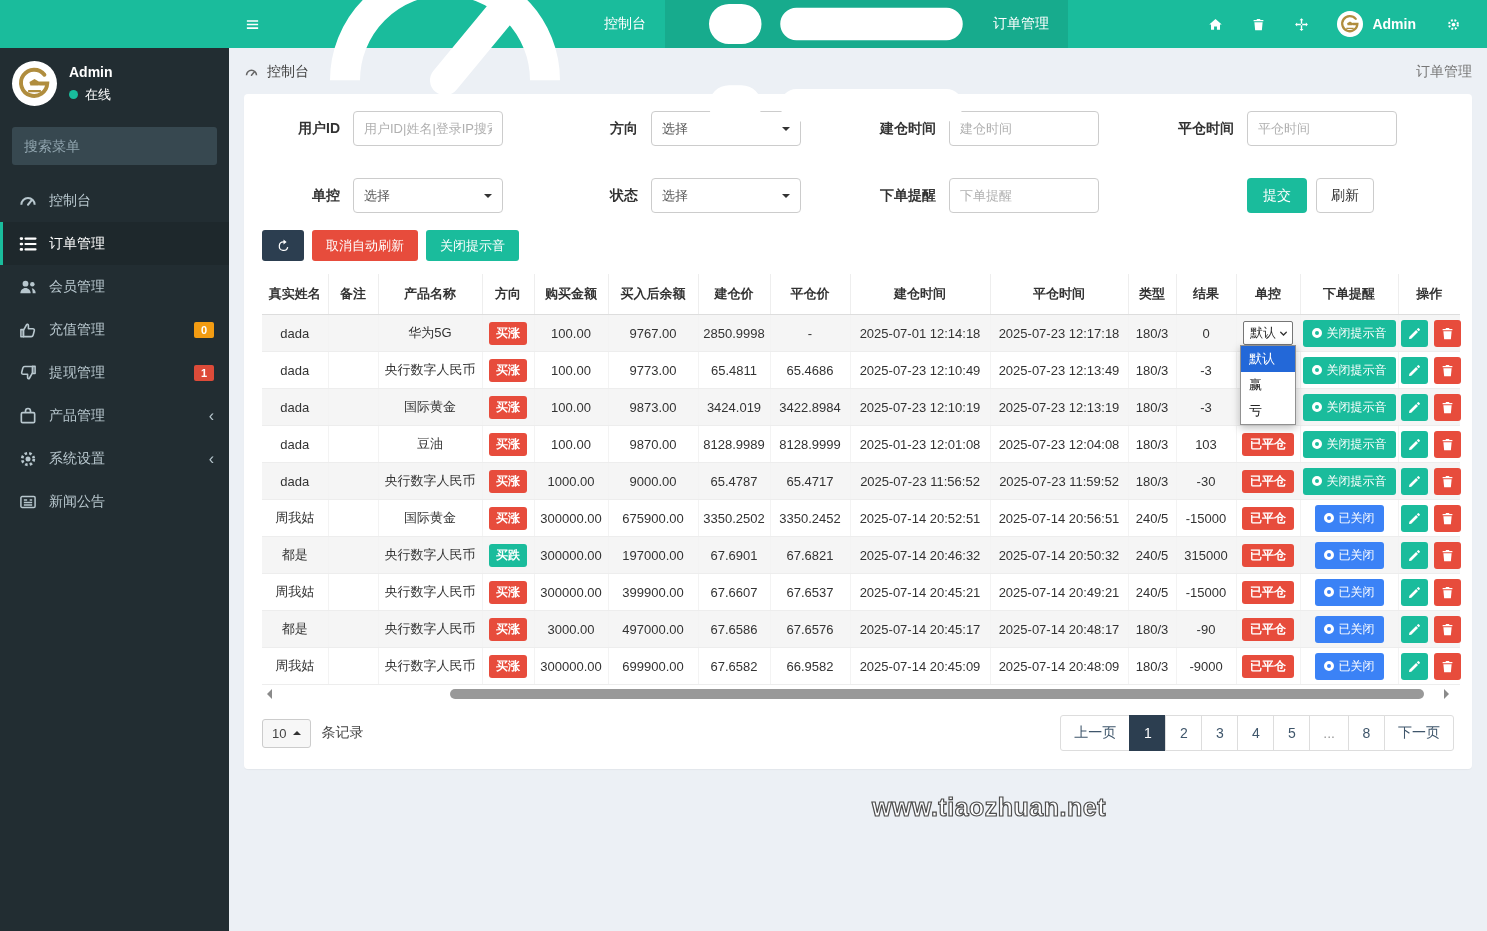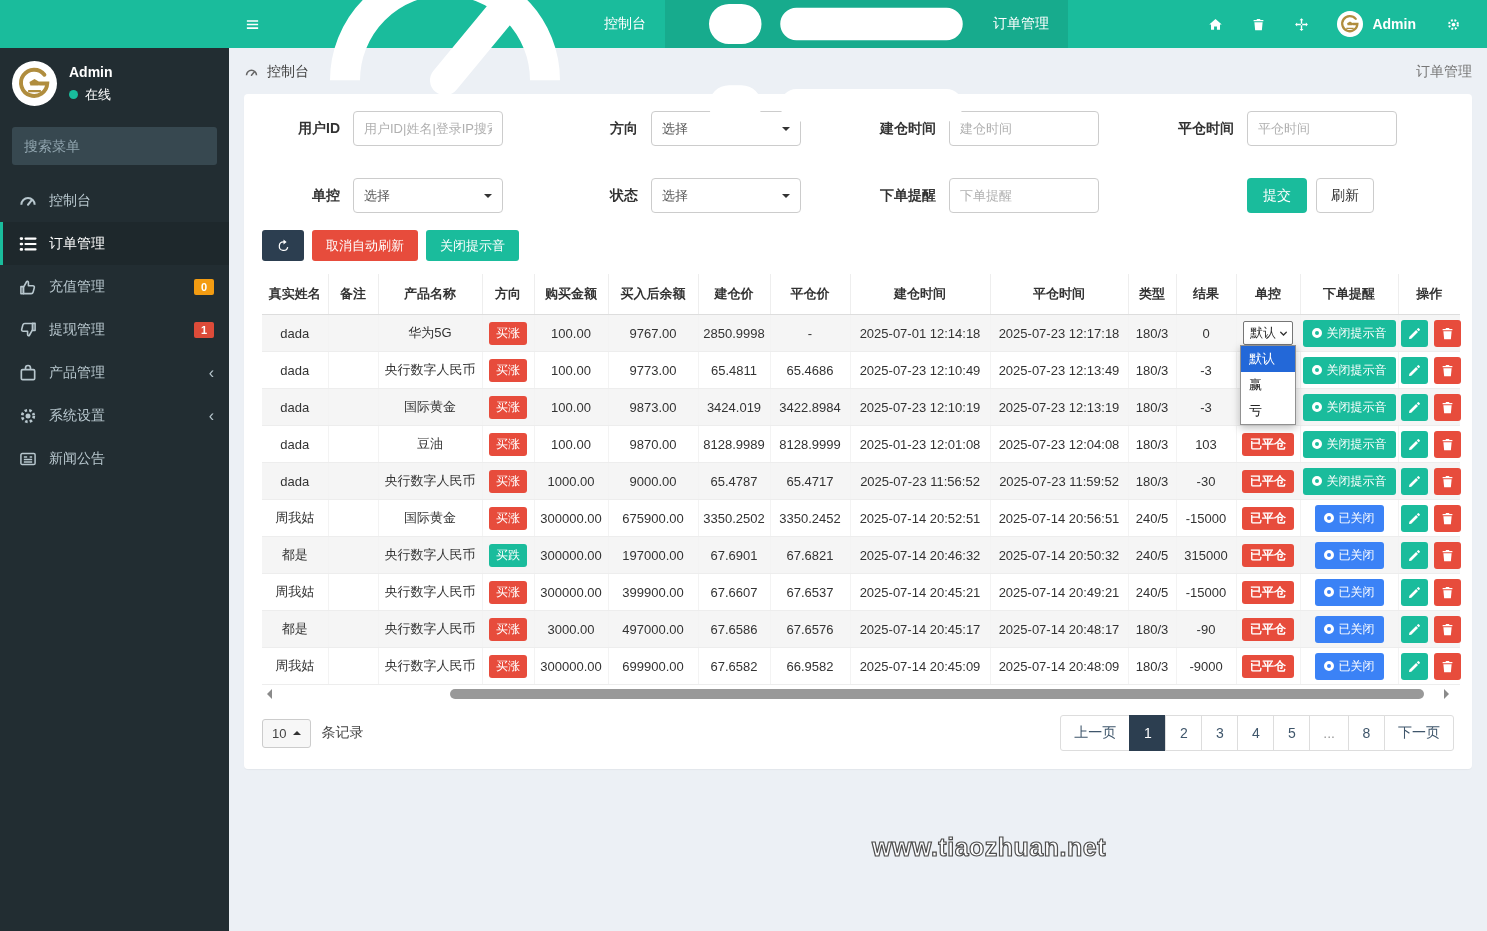--- a/index.html
+++ b/index.html
@@ -72,21 +72,21 @@
   .tb-green{background:#1abc9c;color:#fff;height:31px;padding:0 14px;border-radius:3px;font-size:13px;display:flex;align-items:center;cursor:pointer}
 
   
   .tablewrap{margin-top:13px;position:relative}
   table{border-collapse:collapse;table-layout:fixed;width:1198px;font-size:13px}
   th{font-weight:bold;color:#333;padding:11px 2px;border-bottom:1px solid #ddd;border-left:1px solid #eee;text-align:center;white-space:nowrap}
   th:first-child{border-left:none}
   td{padding:0 2px;height:37px;text-align:center;border-bottom:1px solid #ededed;border-left:1px solid #f3f3f3;white-space:nowrap;color:#333}
   td:first-child{border-left:none}
   tbody tr:nth-child(odd){background:#f5f5f5}
-  .badge-dir{display:inline-block;color:#fff;font-size:12px;padding:3px 7px;border-radius:3px;font-weight:normal}
+  .badge-dir{display:inline-block;color:#fff;font-size:12px;padding:3px 7px;border-radius:3px;font-weight:bold}
   .dir-up{background:#e74c3c}
   .dir-down{background:#1abc9c}
   .badge-closed{display:inline-block;color:#fff;font-size:12px;padding:3px 8px;border-radius:3px;background:#e74c3c;font-weight:bold}
   .btn-sound{display:inline-flex;align-items:center;gap:5px;color:#fff;font-size:12px;padding:5px 9px;border-radius:3px;background:#1abc9c;cursor:pointer}
   .btn-sound.closed{background:#3b82f6}
   .ring{width:10px;height:10px;border:3px solid #fff;border-radius:50%;flex:none}
   .op-btn{display:inline-flex;align-items:center;justify-content:center;width:27px;height:27px;border-radius:3px;cursor:pointer;vertical-align:middle}
   .op-btn svg{width:13px;height:13px;color:#fff}
   .op-edit{background:#1abc9c;margin-right:6px}
   .op-del{background:#e74c3c}
@@ -111,21 +111,21 @@
   .page-size{display:inline-flex;align-items:center;gap:7px;border:1px solid #ccc;border-radius:3px;background:#f7f7f7;padding:6px 9px;font-size:13px;cursor:pointer}
   .caret-up{width:0;height:0;border:4.5px solid transparent;border-bottom-color:#333;margin-bottom:4px}
   .pagination{display:flex}
   .page-btn{min-width:37px;height:36px;display:inline-flex;align-items:center;justify-content:center;padding:0 13px;border:1px solid #ddd;margin-left:-1px;background:#fff;color:#3f566b;font-size:14px;cursor:pointer;text-decoration:none}
   .page-btn:first-child{border-radius:3px 0 0 3px;margin-left:0}
   .page-btn:last-child{border-radius:0 3px 3px 0}
   .page-btn.active{background:#2c3e50;border-color:#2c3e50;color:#fff}
   .page-btn.dots{color:#999;cursor:default}
 
   
-  .watermark{position:absolute;left:643px;top:833px;font-size:25px;font-weight:bold;color:rgba(255,255,255,0.92);-webkit-text-stroke:1.2px #4d4d4d;letter-spacing:0.5px}
+  .watermark{position:absolute;left:643px;top:793px;font-size:25px;font-weight:bold;color:rgba(255,255,255,0.92);-webkit-text-stroke:1.2px #4d4d4d;letter-spacing:0.5px}
 </style>
 </head>
 <body>
 
 <header class="topbar">
   <div class="topbar-brand"></div>
   <nav class="topbar-nav">
     <div class="nav-btn">
       <span style="display: inline-flex; width: 15px; height: 15px;">
           <svg viewBox="0 0 24 24" fill="currentColor" style="width: 100%; height: 100%;">
@@ -236,20 +236,31 @@
         <span class="mi-icon" style="display: inline-flex;">
           <svg viewBox="0 0 24 24" stroke="currentColor" fill="none" stroke-linecap="round" style="width: 100%; height: 100%;">
             <path d="M9 5.5h12M9 12h12M9 18.5h12" stroke-width="2.6"></path>
             <path d="M3.6 5.5h1M3.6 12h1M3.6 18.5h1" stroke-width="3.2"></path>
           </svg>
         </span>
         <span class="mi-label">订单管理</span>
       </a>
       <a class="menu-item">
         <span class="mi-icon" style="display: inline-flex;">
+          <svg viewBox="0 0 24 24" fill="currentColor" style="width: 100%; height: 100%;">
+            <circle cx="9" cy="8" r="3.5"></circle>
+            <path d="M2.8 19.5c0-3.4 2.8-6.2 6.2-6.2s6.2 2.8 6.2 6.2z"></path>
+            <circle cx="17.2" cy="8.6" r="2.7"></circle>
+            <path d="M16.5 13.6c2.9.5 4.7 2.8 4.7 5.9h-3.6c0-2.4-.4-4.4-1.1-5.9z"></path>
+          </svg>
+        </span>
+        <span class="mi-label">会员管理</span>
+      </a>
+      <a class="menu-item">
+        <span class="mi-icon" style="display: inline-flex;">
           <svg viewBox="0 0 24 24" fill="none" stroke="currentColor" stroke-width="1.9" stroke-linejoin="round" style="width: 100%; height: 100%;">
             <path d="M3.5 11.5h3V20h-3z"></path>
             <path d="M6.5 12.5l3.8-6.8c.5-.9 2.2-.6 2.2.9v3.9h5.3c1.2 0 2.1 1 1.8 2.1l-1.4 5.4c-.3 1.1-1.2 1.9-2.4 1.9H6.5z"></path>
           </svg>
         </span>
         <span class="mi-label">充值管理</span>
         <span class="menu-badge" style="background: rgb(243, 156, 18);">0</span>
       </a>
       <a class="menu-item">
         <span class="mi-icon" style="display: inline-flex;">

